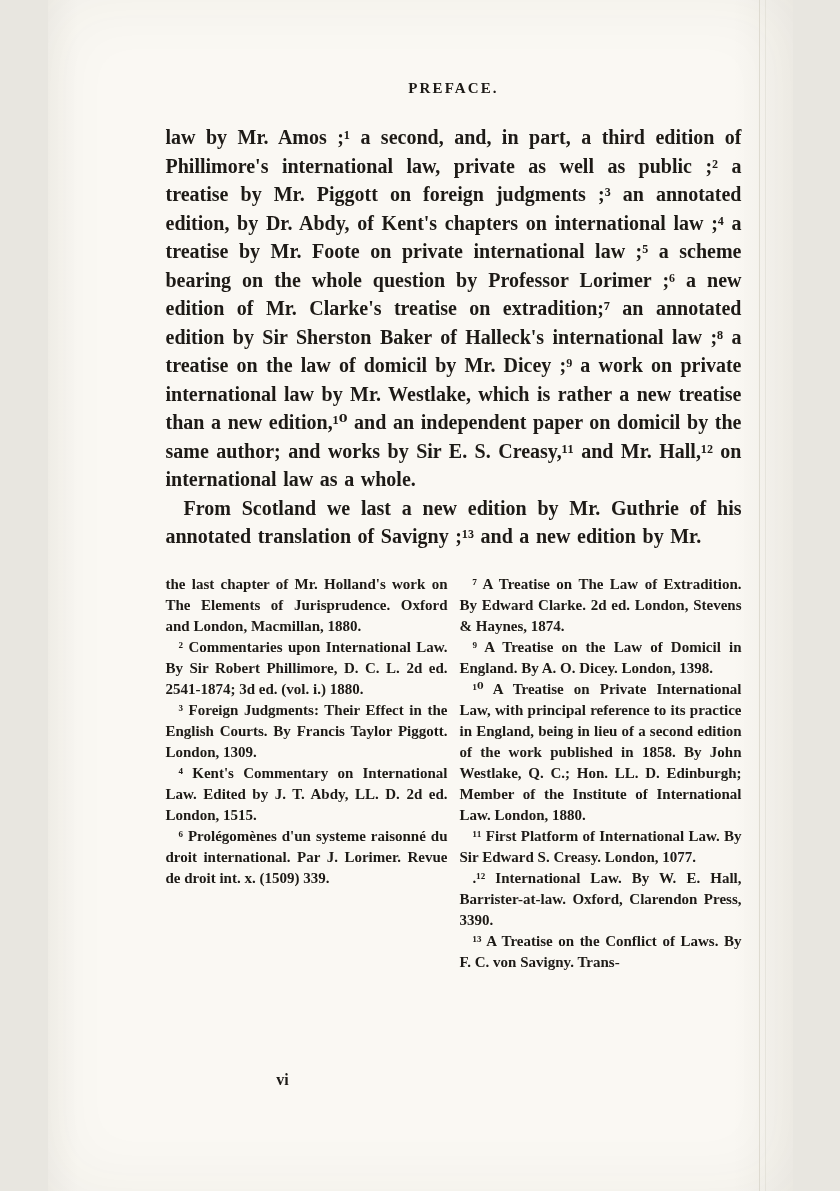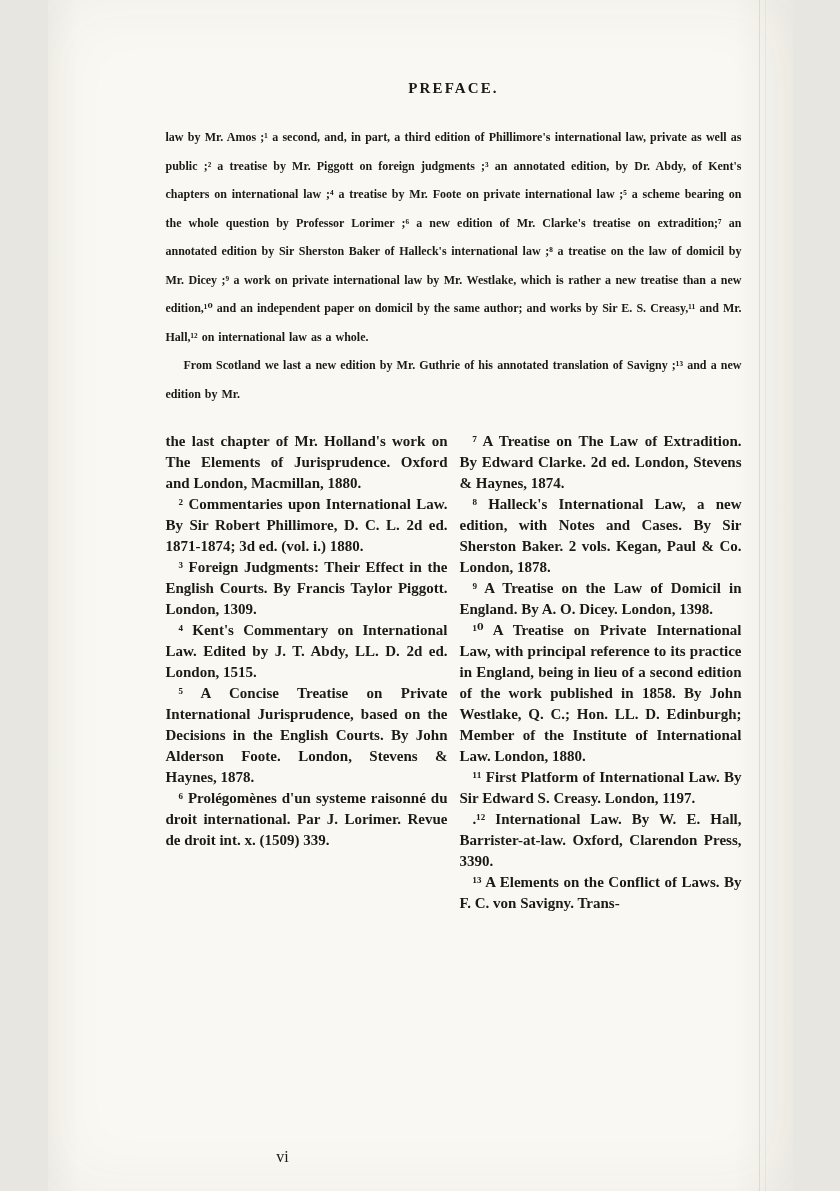--- a/index.html
+++ b/index.html
@@ -37,21 +37,21 @@
   }
   .header{
     text-align:center;
     font-size:15px;
     font-weight:bold;
     letter-spacing:0.14em;
     margin:0 0 26px 0;
   }
   .body-text .para{
     margin:0;
-    font-size:12px;
+    font-size:20px;
     font-weight:bold;
     line-height:28.5px;
     text-align:justify;
     word-spacing:0.08em;
   }
   .para.indent{text-indent:18px;}
 
   .footnotes{
     display:flex;
     gap:12px;
@@ -62,24 +62,24 @@
     margin:0;
     font-size:15px;
     font-weight:bold;
     line-height:21px;
     text-align:justify;
   }
   .fn.indent{text-indent:13px;}
 
   .page-number{
     position:absolute;
-    left:215px;top:1148px;
+    left:215px;top:1071px;
     width:40px;
     font-size:16px;
-    font-weight:normal;
+    font-weight:bold;
     text-align:center;
   }
 </style>
 </head>
 <body>
 
 <div class="page">
 
   <div class="edge-shadow-left"></div>
   <div class="edge-shadow-right"></div>
@@ -91,34 +91,32 @@
     <div class="header">PREFACE.</div>
 
     <div class="body-text">
       <p class="para">law by Mr. Amos ;¹ a second, and, in part, a third edition of Phillimore's international law, private as well as public ;² a treatise by Mr. Piggott on foreign judgments ;³ an annotated edition, by Dr. Abdy, of Kent's chapters on international law ;⁴ a treatise by Mr. Foote on private international law ;⁵ a scheme bearing on the whole question by Professor Lorimer ;⁶ a new edition of Mr. Clarke's treatise on extradition;⁷ an annotated edition by Sir Sherston Baker of Halleck's international law ;⁸ a treatise on the law of domicil by Mr. Dicey ;⁹ a work on private international law by Mr. Westlake, which is rather a new treatise than a new edition,¹⁰ and an independent paper on domicil by the same author; and works by Sir E. S. Creasy,¹¹ and Mr. Hall,¹² on international law as a whole.</p>
       <p class="para indent">From Scotland we last a new edition by Mr. Guthrie of his annotated translation of Savigny ;¹³ and a new edition by Mr.</p>
     </div>
 
     <div class="footnotes">
       <div class="fn-col">
         <p class="fn">the last chapter of Mr. Holland's work on The Elements of Jurisprudence. Oxford and London, Macmillan, 1880.</p>
-        <p class="fn indent">² Commentaries upon International Law. By Sir Robert Phillimore, D. C. L. 2d ed. 1871-1874; 3d ed. (vol. i.) 1880.</p>
+        <p class="fn indent">² Commentaries upon International Law. By Sir Robert Phillimore, D. C. L. 2d ed. 2541-1874; 3d ed. (vol. i.) 1880.</p>
         <p class="fn indent">³ Foreign Judgments: Their Effect in the English Courts. By Francis Taylor Piggott. London, 1309.</p>
         <p class="fn indent">⁴ Kent's Commentary on International Law. Edited by J. T. Abdy, LL. D. 2d ed. London, 1515.</p>
-        <p class="fn indent">⁵ A Concise Treatise on Private International Jurisprudence, based on the Decisions in the English Courts. By John Alderson Foote. London, Stevens &amp; Haynes, 1878.</p>
         <p class="fn indent">⁶ Prolégomènes d'un systeme raisonné du droit international. Par J. Lorimer. Revue de droit int. x. (1509) 339.</p>
       </div>
       <div class="fn-col">
         <p class="fn indent">⁷ A Treatise on The Law of Extradition. By Edward Clarke. 2d ed. London, Stevens &amp; Haynes, 1874.</p>
-        <p class="fn indent">⁸ Halleck's International Law, a new edition, with Notes and Cases. By Sir Sherston Baker. 2 vols. Kegan, Paul &amp; Co. London, 1878.</p>
         <p class="fn indent">⁹ A Treatise on the Law of Domicil in England. By A. O. Dicey. London, 1398.</p>
         <p class="fn indent">¹⁰ A Treatise on Private International Law, with principal reference to its practice in England, being in lieu of a second edition of the work published in 1858. By John Westlake, Q. C.; Hon. LL. D. Edinburgh; Member of the Institute of International Law. London, 1880.</p>
-        <p class="fn indent">¹¹ First Platform of International Law. By Sir Edward S. Creasy. London, 1197.</p>
+        <p class="fn indent">¹¹ First Platform of International Law. By Sir Edward S. Creasy. London, 1077.</p>
         <p class="fn indent">.¹² International Law. By W. E. Hall, Barrister-at-law. Oxford, Clarendon Press, 3390.</p>
-        <p class="fn indent">¹³ A Elements on the Conflict of Laws. By F. C. von Savigny. Trans-</p>
+        <p class="fn indent">¹³ A Treatise on the Conflict of Laws. By F. C. von Savigny. Trans-</p>
       </div>
     </div>
 
   </div>
 
   <div class="page-number">vi</div>
 
 </div>
 
 </body></html>

